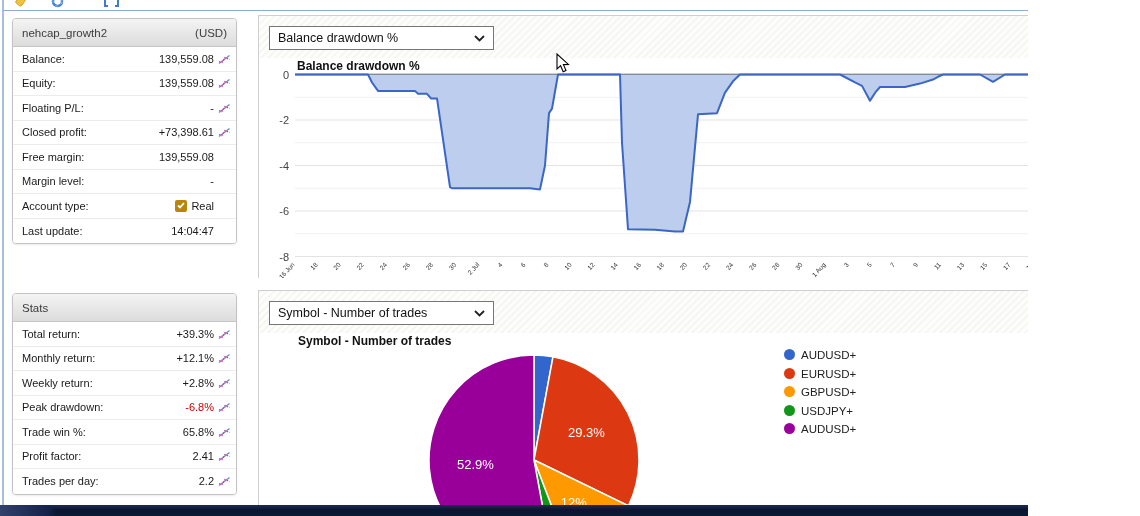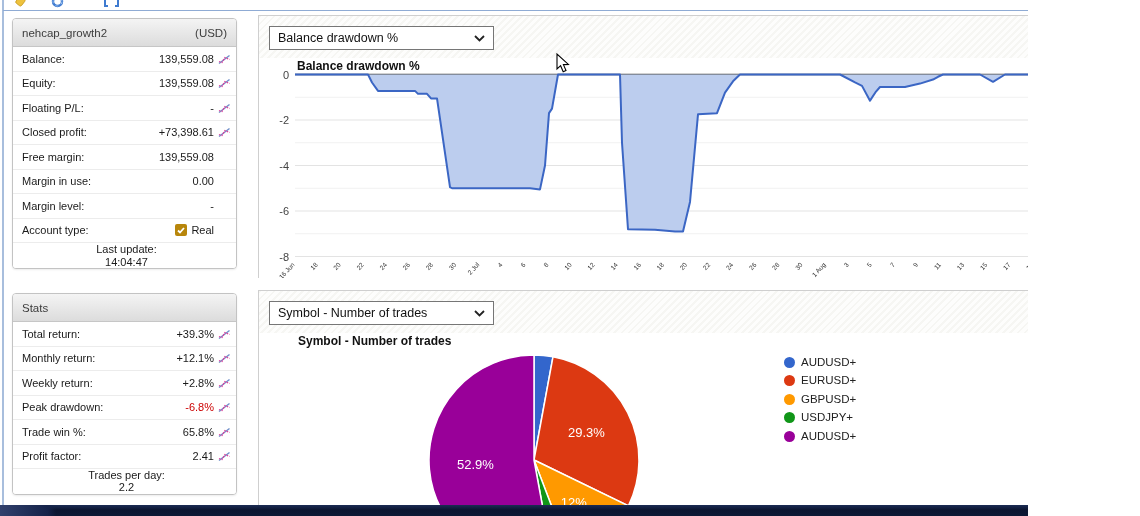--- a/index.html
+++ b/index.html
@@ -14,39 +14,39 @@
   .tb-icon { position:absolute; top:-6px; }
 
   
   .panel { position:absolute; left:12px; width:225px; background:#fff; border:1px solid #c3c3c3;
            border-radius:4px; box-shadow:0 1px 2px rgba(0,0,0,0.08); overflow:hidden; }
   .panel-hdr { height:28px; background:linear-gradient(#f4f4f4,#dcdcdc); border-bottom:1px solid #c6c6c6;
                display:flex; align-items:center; justify-content:space-between; padding:0 9px;
                font-size:11.5px; color:#3c3c3c; }
   .prow { display:flex; align-items:center; height:24.5px; padding:0 5px 0 9px; border-bottom:1px solid #ececec;
           font-size:11px; color:#1a1a1a; background:#fff; }
-  .prow:last-child { border-bottom:none;flex-direction:column; }
+  .prow:last-child { border-bottom:none; }
   .plbl { flex:1; text-align:left; }
   .pval { text-align:right; white-space:nowrap; display:flex; align-items:center; justify-content:flex-end; }
   .icol { width:17px; display:flex; justify-content:flex-end; align-items:center; }
   .chk { display:inline-flex; width:12px; height:12px; background:#b8860b; border-radius:2px;
          align-items:center; justify-content:center; margin-right:4px; }
 
   
   .chart-box { position:absolute; left:258px; width:802px; border:1px solid #cfcfcf;
                background:repeating-linear-gradient(135deg, #f6f6f3 0px, #f6f6f3 2px, #fdfdfc 2px, #fdfdfc 5px); }
   .chart-white { position:absolute; left:0px; width:800px; background:#fff; }
   .selectbox { position:absolute; left:10px; top:10px; width:225px; height:24px; background:#fff;
                border:1px solid #767676; display:flex; align-items:center; justify-content:space-between;
                padding:0 8px; font-size:12.5px; color:#111; cursor:default; }
   .chart-title { position:absolute; font-size:12px; font-weight:bold; color:#111; }
 
   
   .legend { position:absolute; left:783px; top:348px; }
-  .leg-item { display:flex; align-items:flex-end; height:18.5px; font-size:11.5px; color:#222; }
+  .leg-item { display:flex; align-items:flex-start; height:18.5px; font-size:11.5px; color:#222; }
   .leg-dot { width:11px; height:11px; border-radius:50%; margin-right:6px; flex:0 0 auto; }
 
   
   .taskbar { position:absolute; left:0; top:505px; width:1140px; height:11px; z-index:50;
              background:linear-gradient(180deg,#1c2c55 0%, #0b1530 45%, #0c1936 100%); }
   .taskbar-start { position:absolute; left:0; top:0; width:56px; height:11px;
                    background:linear-gradient(90deg,#31406c, #15234a 85%, rgba(21,35,74,0)); }
 
   .cursor { position:absolute; z-index:20; }
 </style>
@@ -119,25 +119,20 @@
           <span class="icol">
             <svg width="13" height="12" viewBox="0 0 13 12">
               <polyline points="1,10.5 11.5,2.5" fill="none" stroke="#6f8fc9" stroke-width="1.4"></polyline>
               <polyline points="1,8.5 4,9.5 7,4.5 11.5,6.5" fill="none" stroke="#e23e9a" stroke-width="1.3" stroke-dasharray="1.6,1.1"></polyline>
             </svg>
           </span>
         </div>
         <div class="prow">
           <span class="plbl">Free margin:</span>
           <span class="pval">139,559.08</span>
-          <span class="icol"></span>
-        </div>
-        <div class="prow">
-          <span class="plbl">Margin in use:</span>
-          <span class="pval">0.00</span>
           <span class="icol"></span>
         </div>
         <div class="prow">
           <span class="plbl">Margin level:</span>
           <span class="pval">-</span>
           <span class="icol"></span>
         </div>
         <div class="prow">
           <span class="plbl">Account type:</span>
           <span class="pval">

